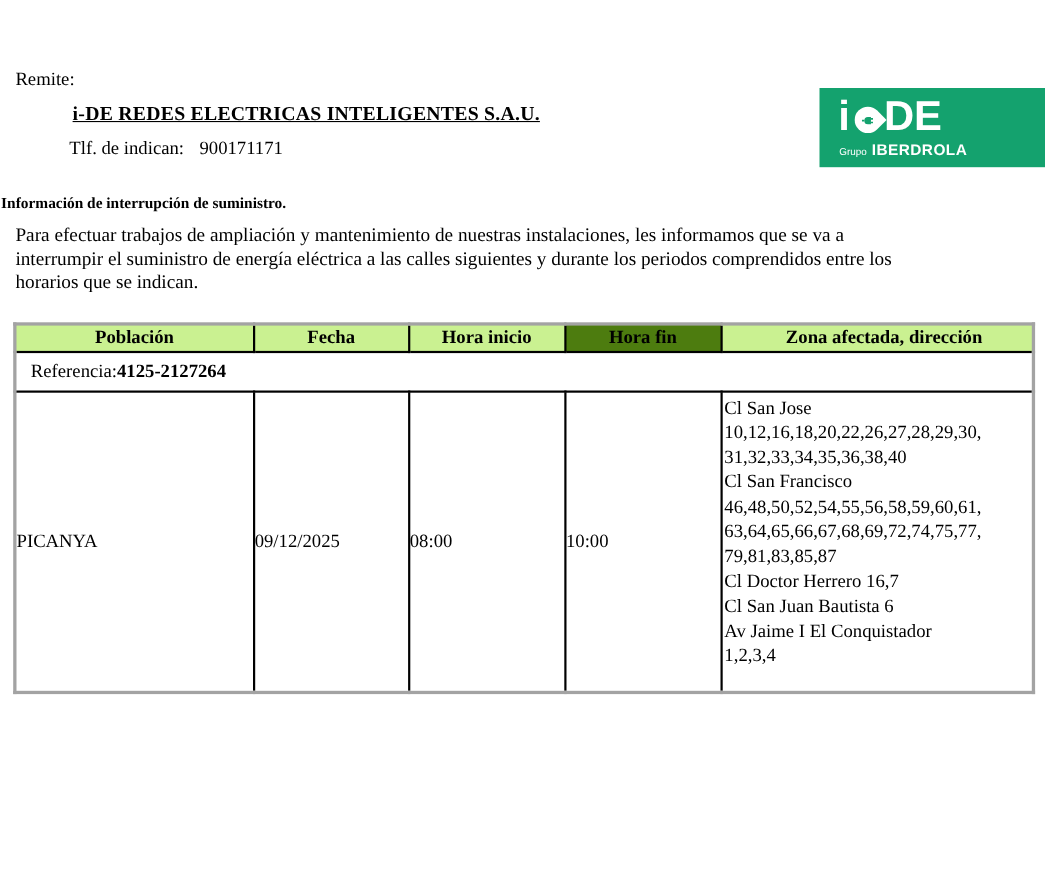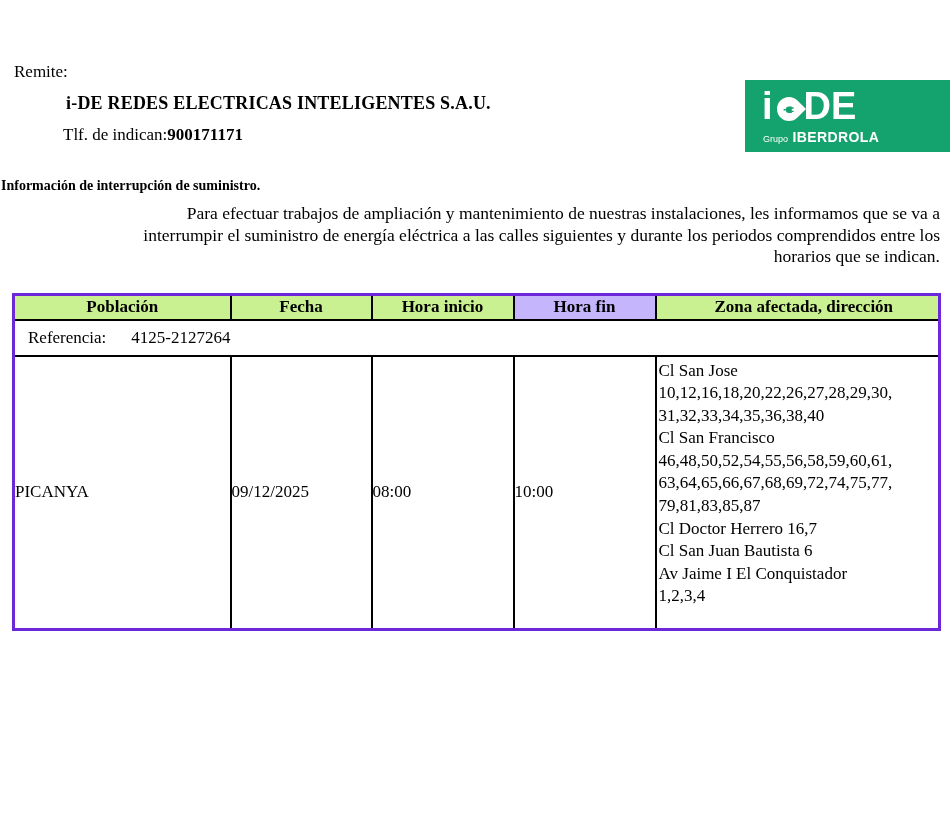--- a/index.html
+++ b/index.html
@@ -21,29 +21,31 @@
     top: 62px;
     font-size: 17px;
   }
   .company-name {
     position: absolute;
     left: 66px;
     top: 93px;
     font-size: 18px;
     font-weight: bold;
     letter-spacing: 0.2px;
+    text-decoration: underline;
   }
   .contact-line {
     position: absolute;
     left: 63px;
     top: 125px;
     font-size: 17px;
   }
   .contact-line .phone {
-    font-weight: bold;
+    font-weight: normal;
+    margin-left: 14px;
   }
 
   
   .logo {
     position: absolute;
     left: 745px;
     top: 80px;
     width: 205px;
     height: 72px;
     background: #14a26e;
@@ -91,53 +93,51 @@
     font-weight: bold;
   }
   .notice-body {
     position: absolute;
     left: 14px;
     top: 203px;
     width: 926px;
     font-size: 17.5px;
     line-height: 21.5px;
     white-space: pre-line;
-    text-align: right;
   }
 
   
   .cut-table {
     position: absolute;
     left: 12px;
     top: 293px;
     border-collapse: collapse;
     table-layout: fixed;
     width: 926px;
-    border: 3px solid #6d28d9;
+    border: 3px solid #a3a3a3;
     font-size: 17px;
   }
   .cut-table th, .cut-table td {
     border: 2px solid #000;
     padding: 0;
   }
   .cut-table th {
     height: 25px;
     font-size: 17px;
     font-weight: bold;
     text-align: center;
     vertical-align: middle;
   }
   .ref-row td {
     height: 36px;
     padding-left: 13px;
     vertical-align: middle;
   }
   .ref-row .ref-value {
-    font-weight: normal;
-    margin-left: 25px;
+    font-weight: bold;
   }
   .data-row td {
     height: 258px;
     text-align: left;
     vertical-align: middle;
   }
   .data-row td.zone-cell {
     text-align: left;
     vertical-align: top;
     padding: 3px 1px 20px 2px;
@@ -183,21 +183,21 @@
     <col style="width:141px">
     <col style="width:142px">
     <col style="width:142px">
     <col style="width:284px">
   </colgroup>
   <thead>
     <tr>
       <th style="background-color: rgb(202, 241, 145);">Población</th>
       <th style="background-color: rgb(202, 241, 145);">Fecha</th>
       <th style="background-color: rgb(202, 241, 145);">Hora inicio</th>
-      <th style="background-color: #c4b5fd;">Hora fin</th>
+      <th style="background-color: #4d7c0f;">Hora fin</th>
       <th style="background-color: rgb(202, 241, 145); padding-left: 13px;">Zona afectada, dirección</th>
     </tr>
   </thead>
   <tbody>
     <tr class="ref-row">
       <td colspan="5">
         <span>Referencia:</span><span class="ref-value">4125-2127264</span>
       </td>
     </tr>
     <tr class="data-row">

